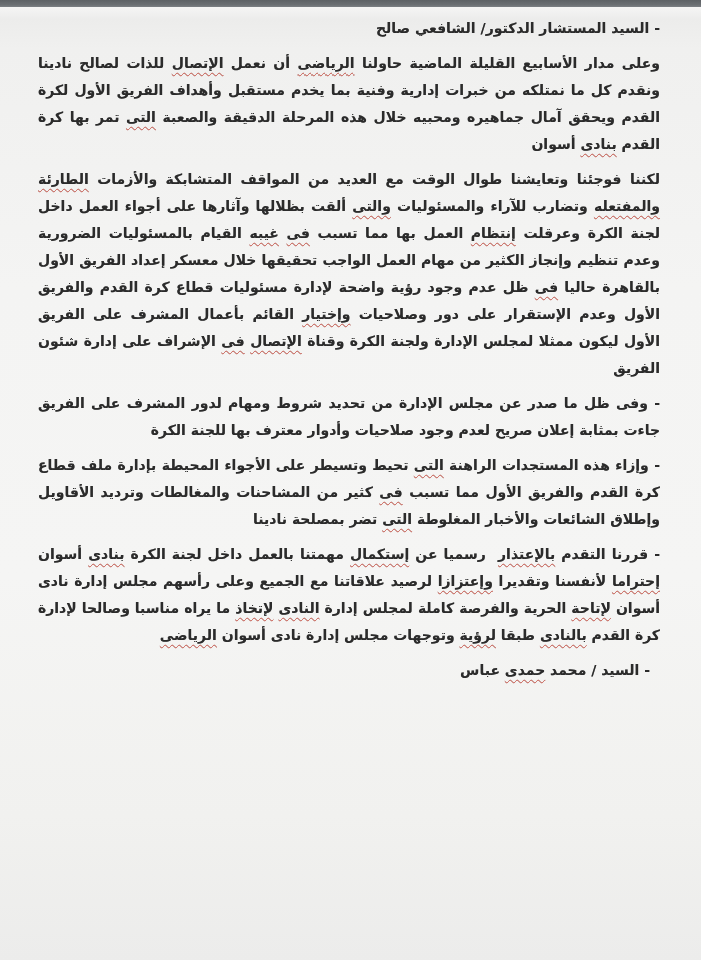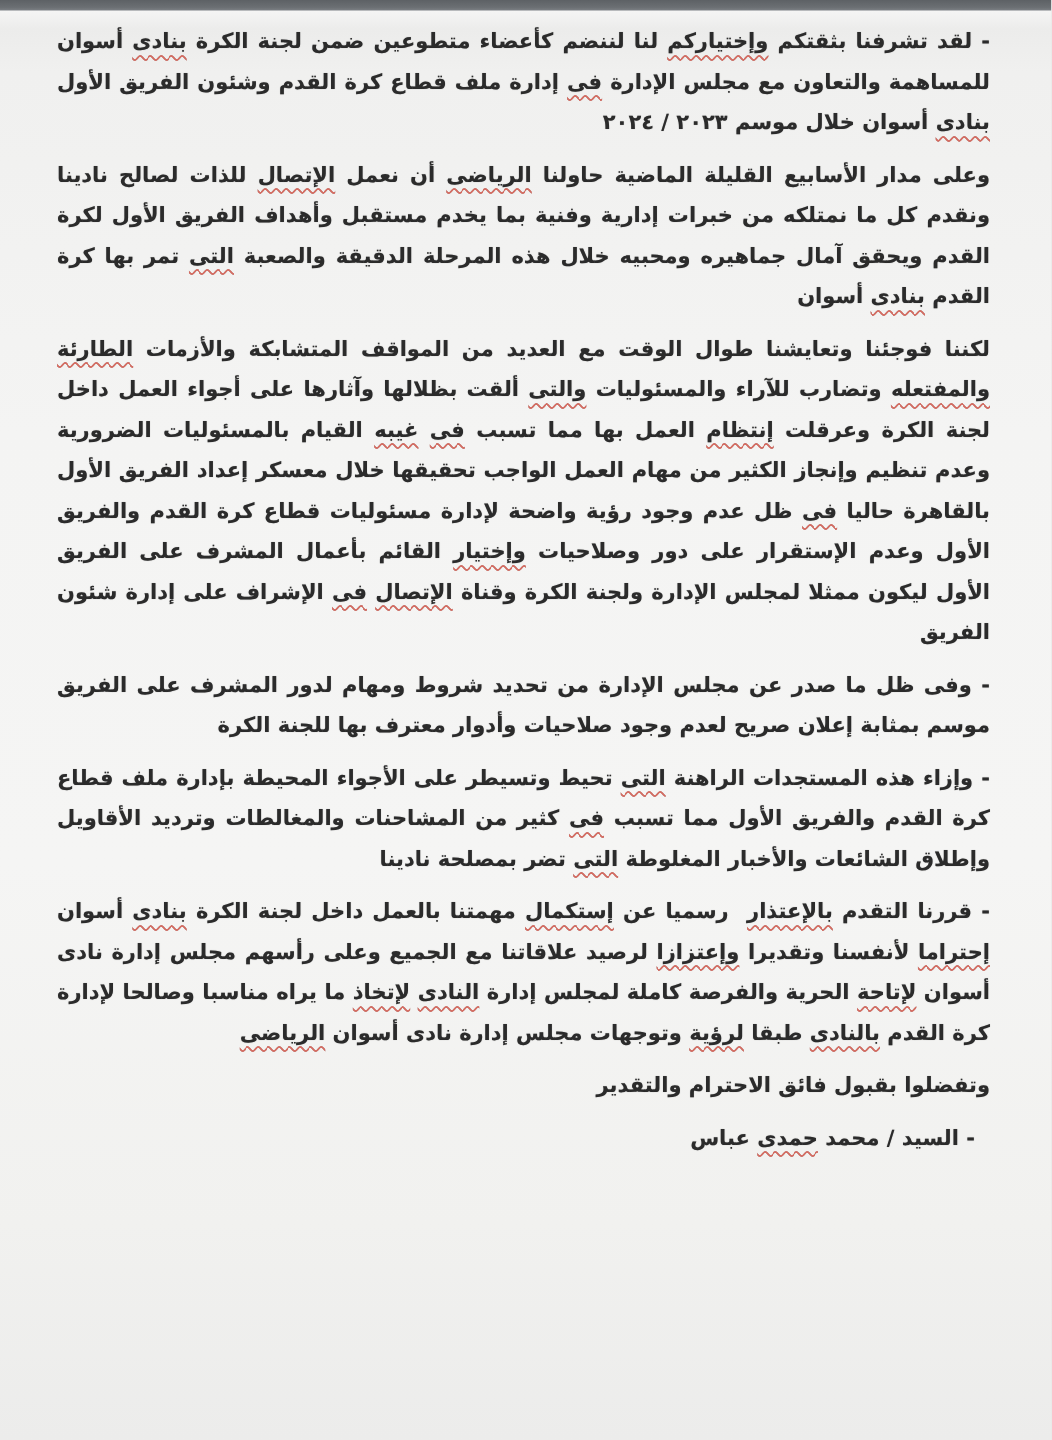--- a/index.html
+++ b/index.html
@@ -52,26 +52,25 @@
     text-underline-offset: 4px;
     text-decoration-skip-ink: none;
   }
 </style>
 </head>
 <body>
 
 <div class="page">
   <div class="topbar"></div>
   <div class="content">
+    <p>- السيد المستشار الدكتور/ الشافعي صالح</p>
 
-    <p>- لقد تشرفنا بثقتكم <span class="sq">وإختياركم</span> لنا لننضم كأعضاء متطوعين ضمن لجنة الكرة <span class="sq">بنادى</span> أسوان للمساهمة والتعاون مع مجلس الإدارة <span class="sq">فى</span> إدارة ملف قطاع كرة القدم وشئون الفريق الأول <span class="sq">بنادى</span> أسوان خلال موسم ٢٠٢٣ / ٢٠٢٤</p>
     <p>وعلى مدار الأسابيع القليلة الماضية حاولنا <span class="sq">الرياضى</span> أن نعمل <span class="sq">الإتصال</span> للذات لصالح نادينا ونقدم كل ما نمتلكه من خبرات إدارية وفنية بما يخدم مستقبل وأهداف الفريق الأول لكرة القدم ويحقق آمال جماهيره ومحبيه خلال هذه المرحلة الدقيقة والصعبة <span class="sq">التى</span> تمر بها كرة القدم <span class="sq">بنادى</span> أسوان</p>
     <p>لكننا فوجئنا وتعايشنا طوال الوقت مع العديد من المواقف المتشابكة والأزمات <span class="sq">الطارئة</span> <span class="sq">والمفتعله</span> وتضارب للآراء والمسئوليات <span class="sq">والتى</span> ألقت بظلالها وآثارها على أجواء العمل داخل لجنة الكرة وعرقلت <span class="sq">إنتظام</span> العمل بها مما تسبب <span class="sq">فى</span> <span class="sq">غيبه</span> القيام بالمسئوليات الضرورية وعدم تنظيم وإنجاز الكثير من مهام العمل الواجب تحقيقها خلال معسكر إعداد الفريق الأول بالقاهرة حاليا <span class="sq">فى</span> ظل عدم وجود رؤية واضحة لإدارة مسئوليات قطاع كرة القدم والفريق الأول وعدم الإستقرار على دور وصلاحيات <span class="sq">وإختيار</span> القائم بأعمال المشرف على الفريق الأول ليكون ممثلا لمجلس الإدارة ولجنة الكرة وقناة <span class="sq">الإتصال</span> <span class="sq">فى</span> الإشراف على إدارة شئون الفريق</p>
-    <p>- وفى ظل ما صدر عن مجلس الإدارة من تحديد شروط ومهام لدور المشرف على الفريق موسم بمثابة إعلان صريح لعدم وجود صلاحيات وأدوار معترف بها للجنة الكرة</p>
+    <p>- وفى ظل ما صدر عن مجلس الإدارة من تحديد شروط ومهام لدور المشرف على الفريق جاءت بمثابة إعلان صريح لعدم وجود صلاحيات وأدوار معترف بها للجنة الكرة</p>
     <p>- وإزاء هذه المستجدات الراهنة <span class="sq">التى</span> تحيط وتسيطر على الأجواء المحيطة بإدارة ملف قطاع كرة القدم والفريق الأول مما تسبب <span class="sq">فى</span> كثير من المشاحنات والمغالطات وترديد الأقاويل وإطلاق الشائعات والأخبار المغلوطة <span class="sq">التى</span> تضر بمصلحة نادينا</p>
     <p>- قررنا التقدم <span class="sq">بالإعتذار</span> &nbsp;رسميا عن <span class="sq">إستكمال</span> مهمتنا بالعمل داخل لجنة الكرة <span class="sq">بنادى</span> أسوان <span class="sq">إحتراما</span> لأنفسنا وتقديرا <span class="sq">وإعتزازا</span> لرصيد علاقاتنا مع الجميع وعلى رأسهم مجلس إدارة نادى أسوان <span class="sq">لإتاحة</span> الحرية والفرصة كاملة لمجلس إدارة <span class="sq">النادى</span> <span class="sq">لإتخاذ</span> ما يراه مناسبا وصالحا لإدارة كرة القدم <span class="sq">بالنادى</span> طبقا <span class="sq">لرؤية</span> وتوجهات مجلس إدارة نادى أسوان <span class="sq">الرياضى</span></p>
 
-    <p>وتفضلوا بقبول فائق الاحترام والتقدير</p>
 
     <p class="sig">- السيد / محمد <span class="sq">حمدى</span> عباس</p>
 
   </div>
 </div>
 
 </body></html>

